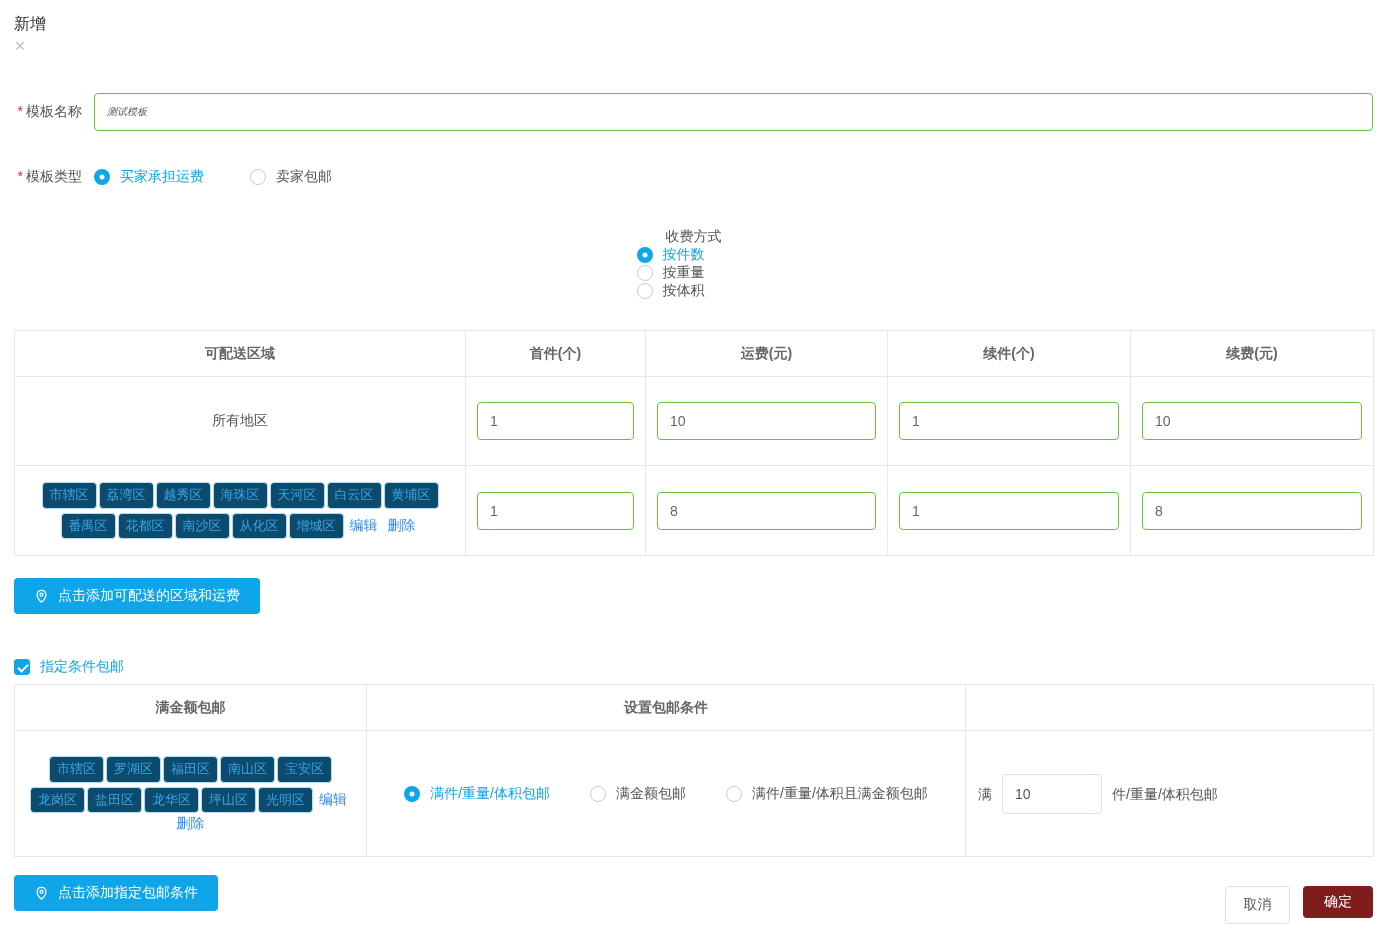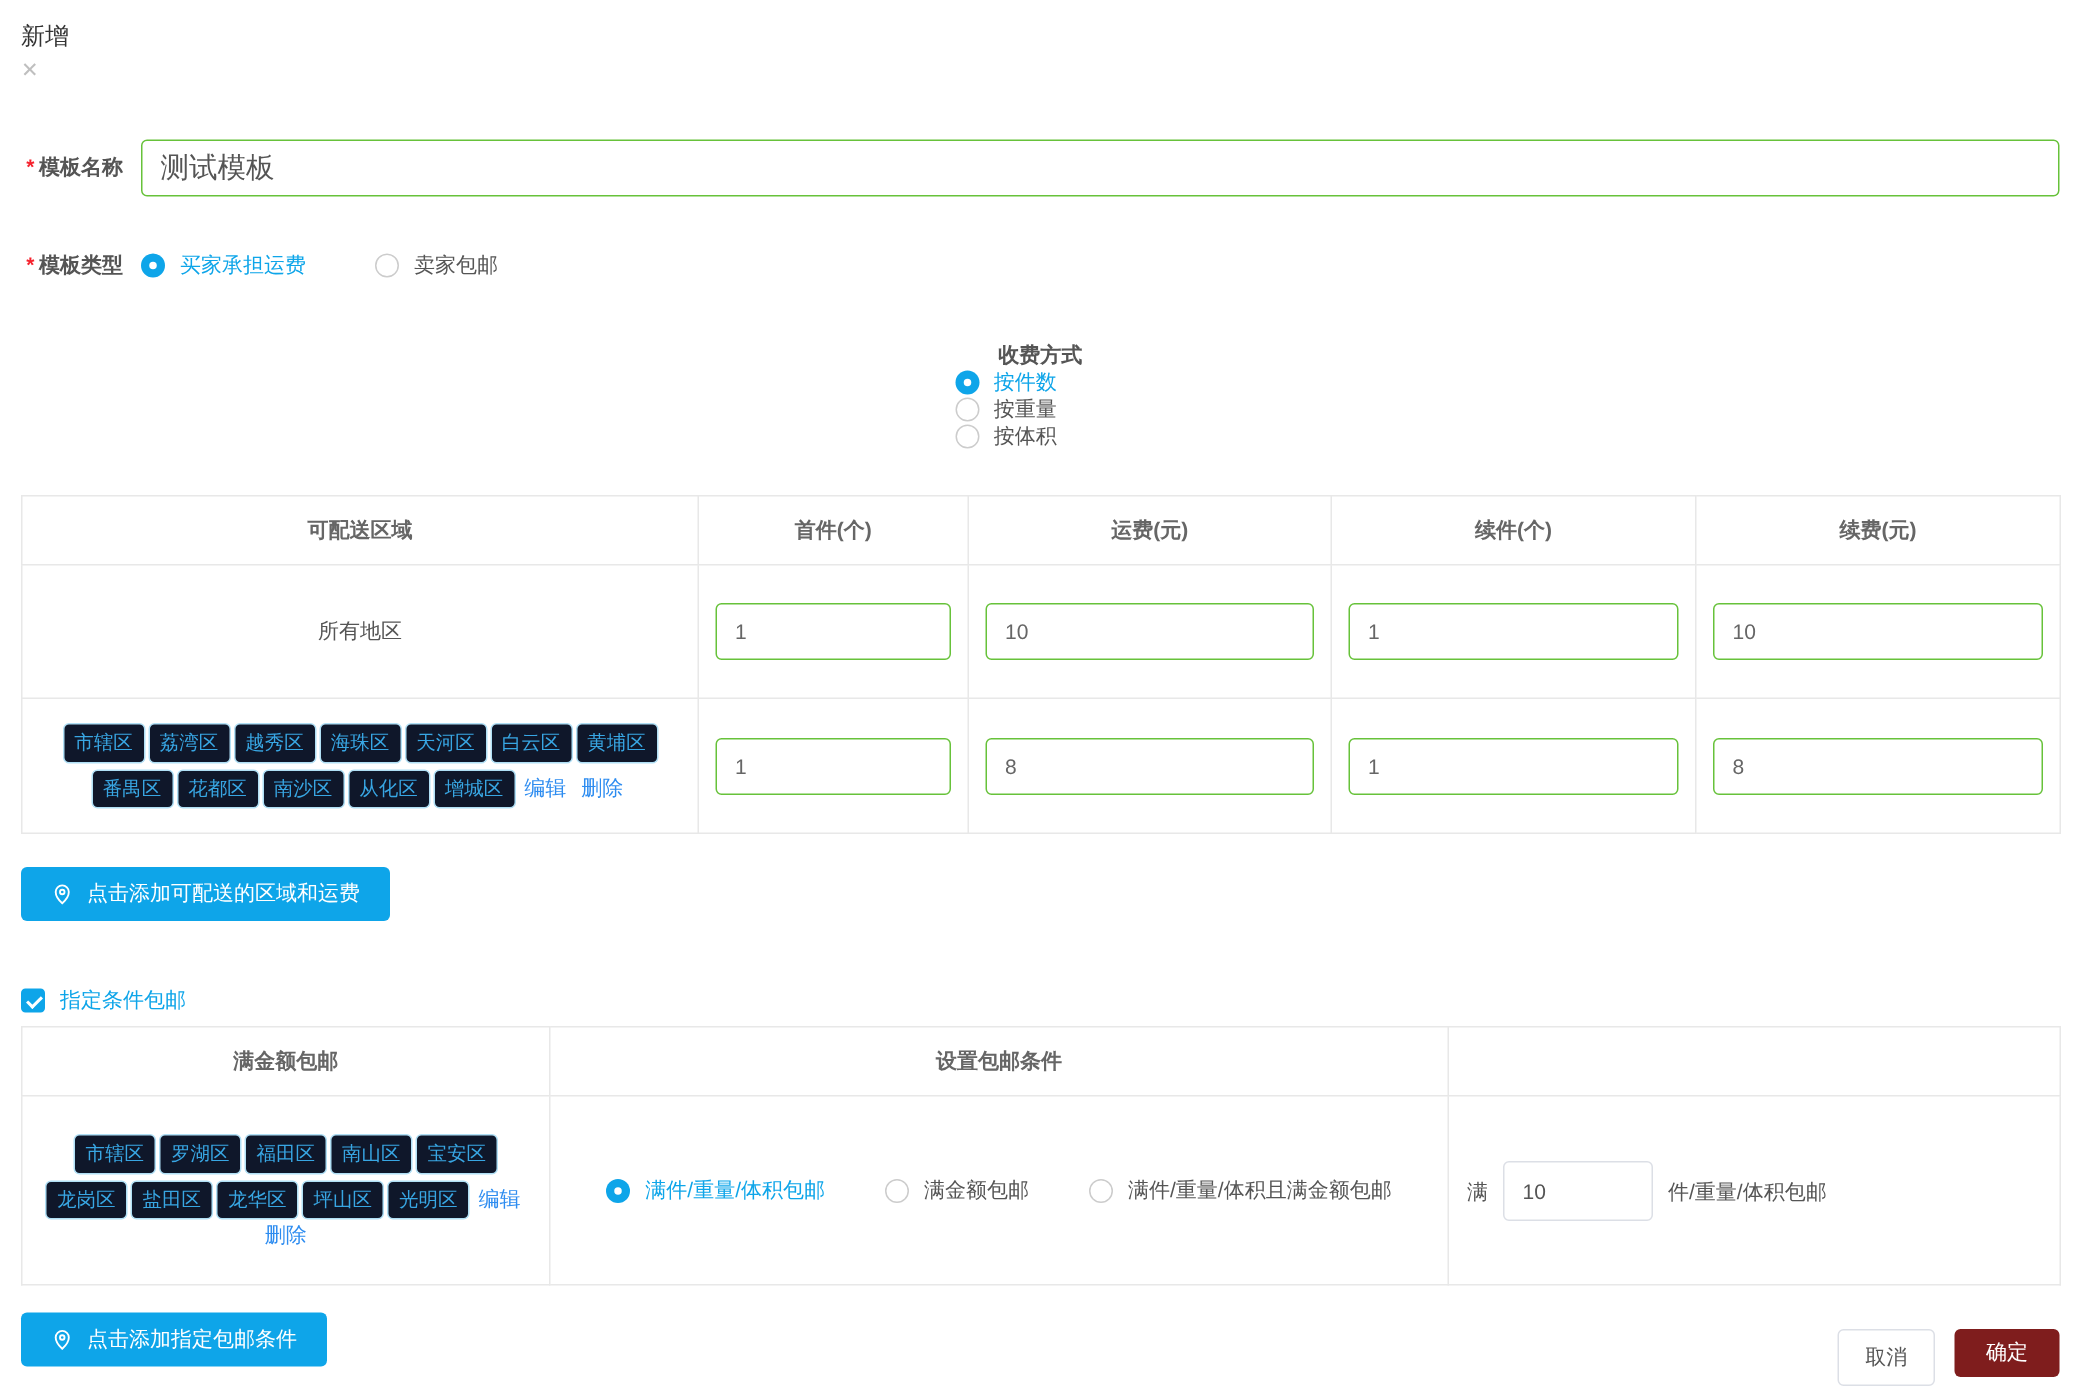--- a/index.html
+++ b/index.html
@@ -15,23 +15,23 @@
   
   .dlg-header { display:flex; justify-content:space-between; align-items:flex-start;flex-direction:column; }
   .dlg-title { font-size:16px; color:#333; font-weight:500; }
   .close { color:#bfbfbf; font-size:14px; cursor:pointer; margin:4px 8px 0 0; line-height:1; }
 
   
   .form-row { display:flex; align-items:center; }
   .form-row.name { margin-top:40px; }
   .form-row.type { margin-top:37px; }
   .form-row.charge { margin-top:42px;flex-direction:column; }
-  .form-label { width:68px; text-align:right; margin-right:12px; flex-shrink:0; color:#555; white-space:nowrap;font-weight:bold; }
+  .form-label { width:68px; text-align:right; margin-right:12px; flex-shrink:0; color:#555; white-space:nowrap; }
   .req { color:#f5222d; font-style:normal; margin-right:3px; }
-  .name-input { flex:1; height:38px; border:1px solid #67c23a; border-radius:4px; padding:0 12px; font-size:19px; color:#555; outline:none; }
+  .name-input { flex:1; height:38px; border:1px solid #67c23a; border-radius:4px; padding:0 12px; font-size:10px; color:#555; outline:none;font-style:italic; }
 
   
   .radio-opt { display:inline-flex; align-items:center; margin-right:46px; cursor:pointer; }
   .radio { width:16px; height:16px; border-radius:50%; border:1px solid #ccc; background:#fff; margin-right:10px; position:relative; flex-shrink:0; }
   .radio.checked { border:none; background:#0ea5e9; }
   .radio.checked::after { content:""; position:absolute; left:50%; top:50%; transform:translate(-50%,-50%); width:5px; height:5px; border-radius:50%; background:#fff; }
   .radio-label { color:#555; }
   .radio-label.checked { color:#0ea5e9; }
 
   
@@ -40,21 +40,21 @@
   table.grid.t2 { margin-top:8px; }
   .grid th, .grid td { border:1px solid #e8e8e8; text-align:center; vertical-align:middle; padding:0; }
   .grid th { height:46px; color:#666; font-weight:bold; font-size:14px;text-align:center; }
   .t1 tr.r1 td { height:89px; }
   .t1 tr.r2 td { height:90px; }
   .t2 tbody td { height:126px; }
   .cell-input { width:calc(100% - 22px); height:38px; border:1px solid #67c23a; border-radius:4px; padding:0 12px; font-size:14px; color:#666; display:block; margin:0 auto; outline:none; background:#fff; }
 
   
   .tags { display:flex; flex-wrap:wrap; justify-content:center; align-items:center; padding:0 8px; }
-  .tag { background:#0f172a; border:1px solid #b0dff5; color:#38a6e3; border-radius:4px; padding:4px 7px; margin:2px 1px; font-size:13px; line-height:1.3; white-space:nowrap; }
+  .tag { background:#0c4a6e; border:1px solid #b0dff5; color:#38a6e3; border-radius:4px; padding:4px 7px; margin:2px 1px; font-size:13px; line-height:1.3; white-space:nowrap; }
   .link { color:#2d8cf0; margin:0 5px; cursor:pointer; text-decoration:none; white-space:nowrap; }
 
   
   .btn-row { margin-top:22px; }
   .btn-row.second { margin-top:18px; }
   .btn-add { display:inline-flex; align-items:center; gap:9px; background:#0ea5e9; color:#fff; border:none; border-radius:4px; height:36px; padding:16px 20px; font-size:14px; cursor:pointer; }
   .btn-add svg { width:15px; height:15px; display:block; }
 
   
   .chk-row { display:flex; align-items:center; margin-top:44px; }

